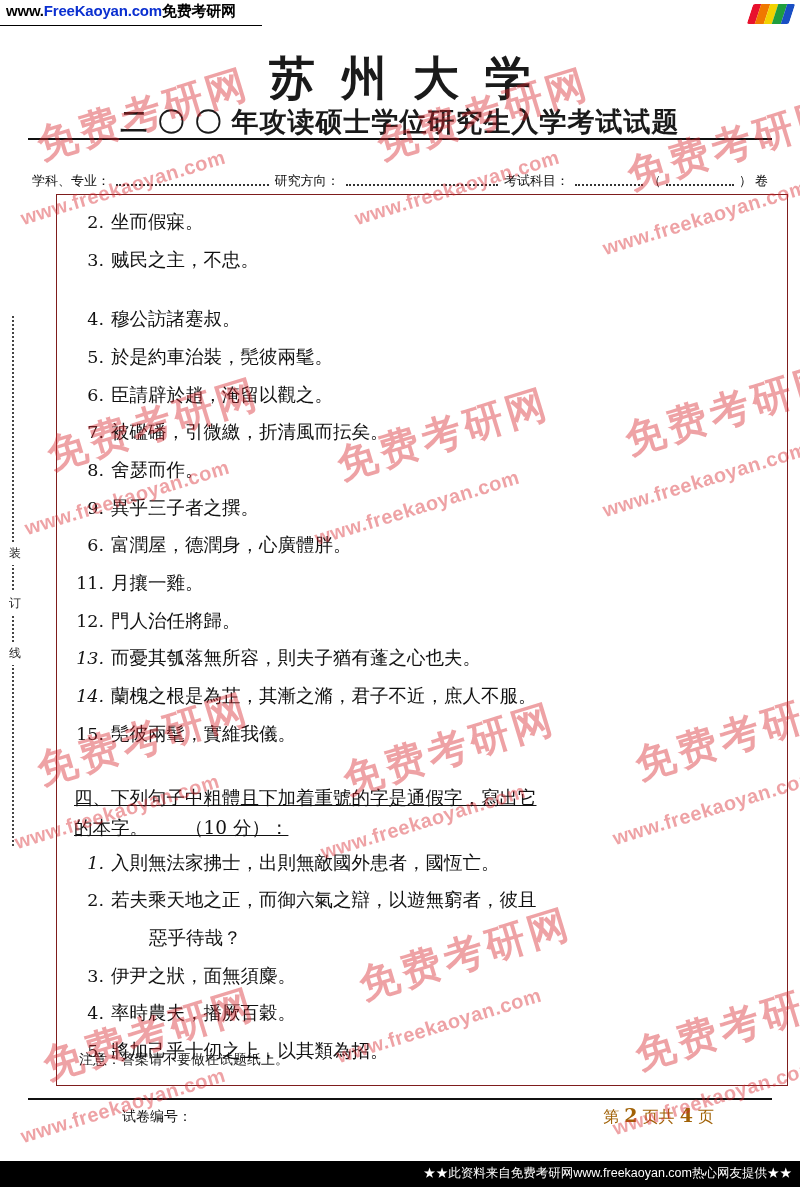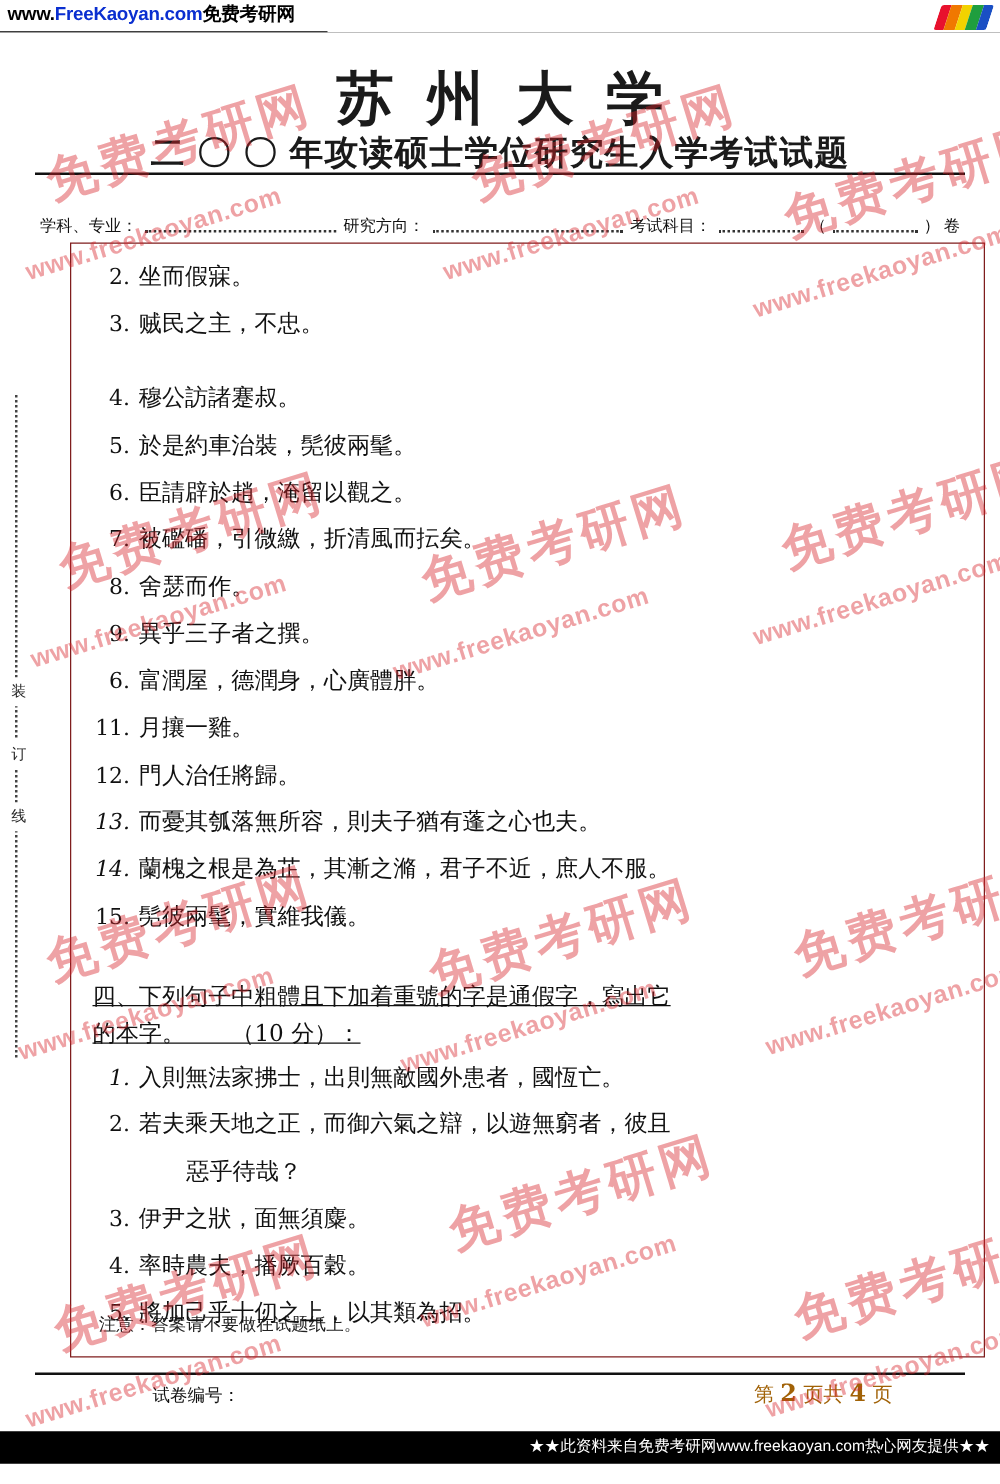--- a/index.html
+++ b/index.html
@@ -218,21 +218,21 @@
     color: #a16207;
   }
   .foot-right .big {
     font-size: 19px;
     font-weight: bold;
   }
 
   
   .bottombar {
     position: absolute;
-    left: 0; bottom: 16px;
+    left: 0; bottom: 0;
     width: 800px; height: 26px;
     background: #000;
   }
   .bottombar span {
     position: absolute;
     right: 8px; top: 4px;
     color: #fff;
     font-family: "Liberation Sans", sans-serif;
     font-size: 12.5px;
     white-space: nowrap;

